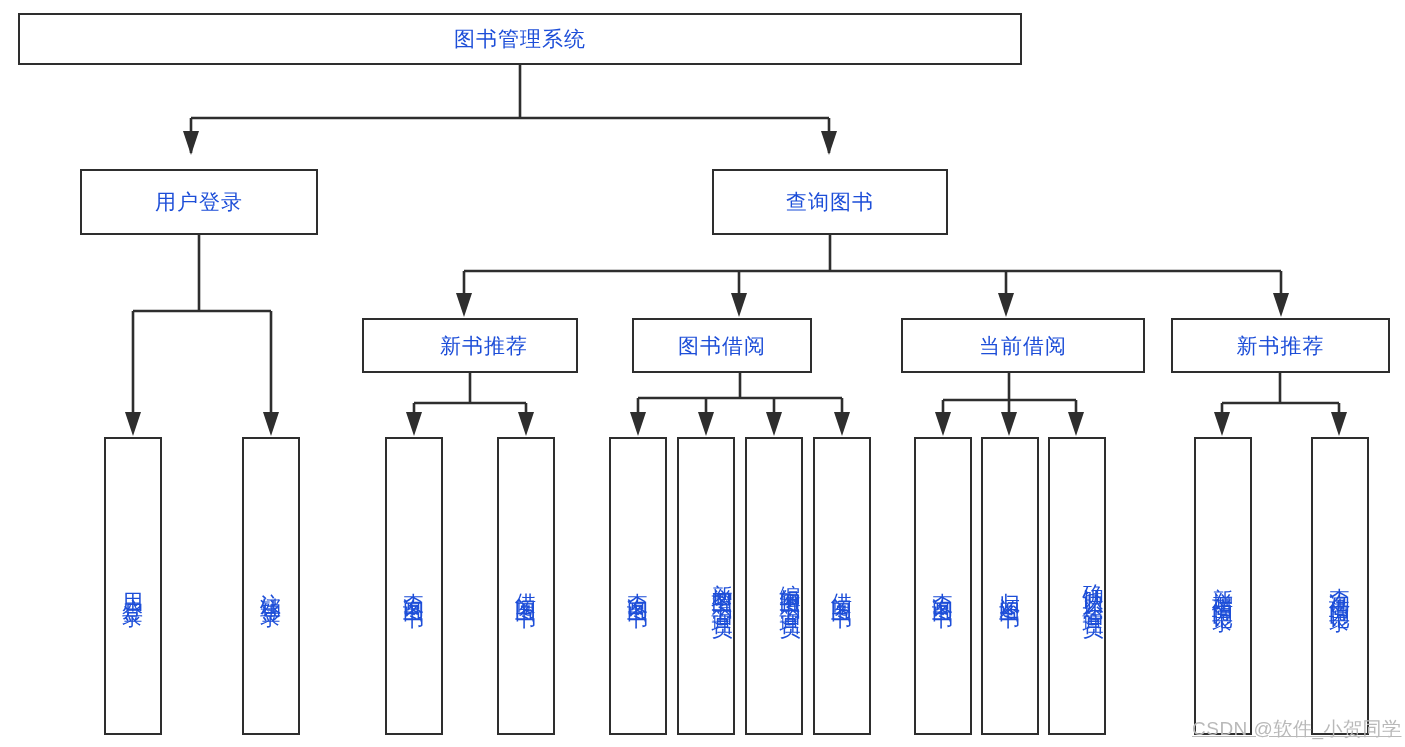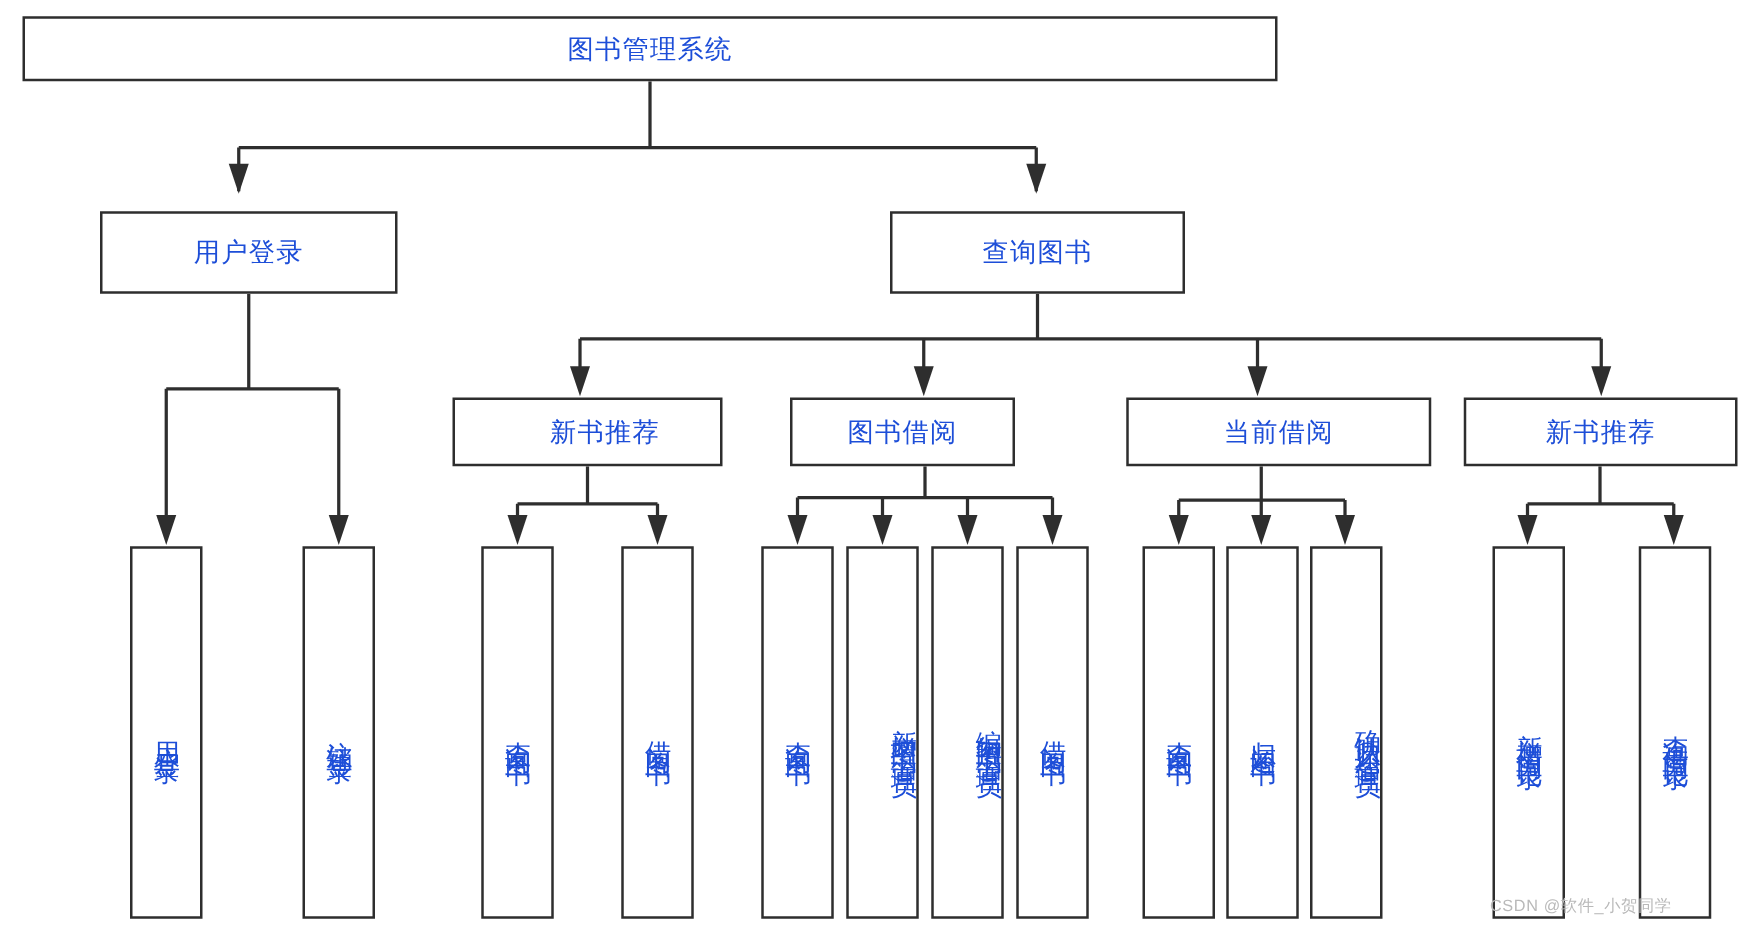--- a/index.html
+++ b/index.html
@@ -38,25 +38,26 @@
     letter-spacing:5px;
     align-items:flex-start;
     justify-content:center;
     padding-top:6px;
     line-height:1.0;
     white-space:nowrap;
   }
   .node.vert.centered{align-items:center;padding-top:0;}
   .watermark{
     position:absolute;
-    font-size:13px;
+    font-size:19px;
     color:#b9b9b9;
     white-space:nowrap;
     letter-spacing:0.5px;
     font-family:"Liberation Sans","DejaVu Sans",sans-serif;
+    text-decoration:underline;
   }
 </style>
 </head>
 <body>
 
 <div id="diagram-root">
 
   <svg id="edges" viewBox="0 0 1405 747">
     <defs>
       <marker id="arrow" viewBox="0 0 12 12" refX="6" refY="10.5" markerWidth="12" markerHeight="12" orient="auto-start-reverse">

